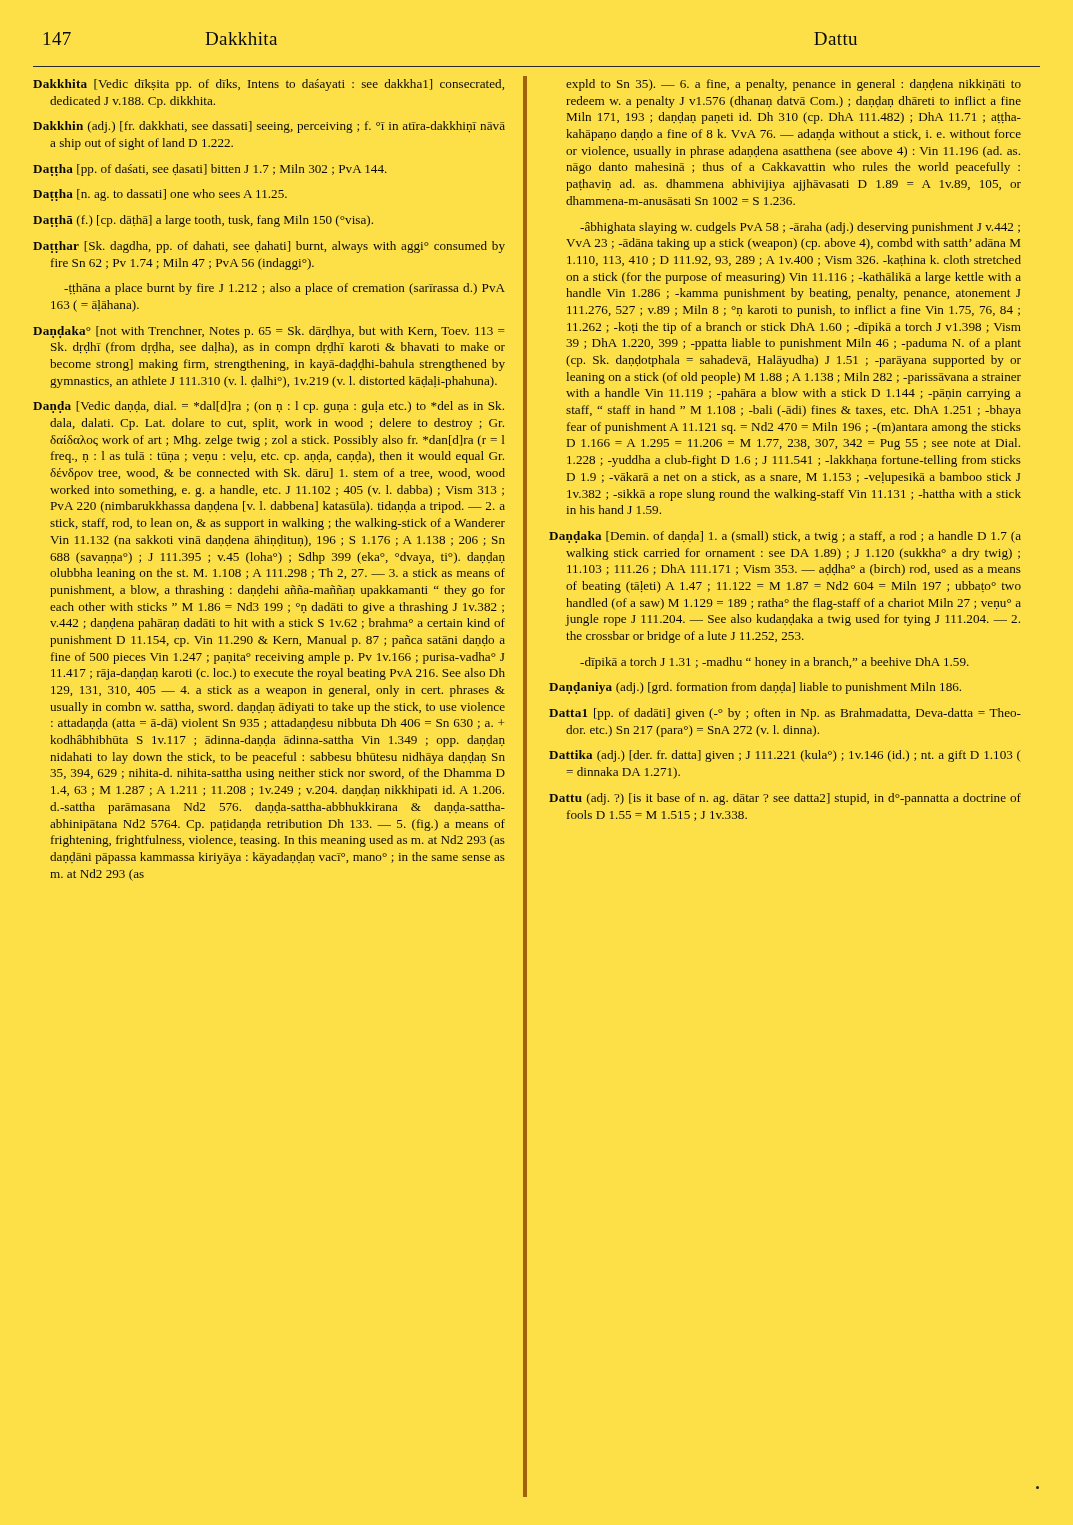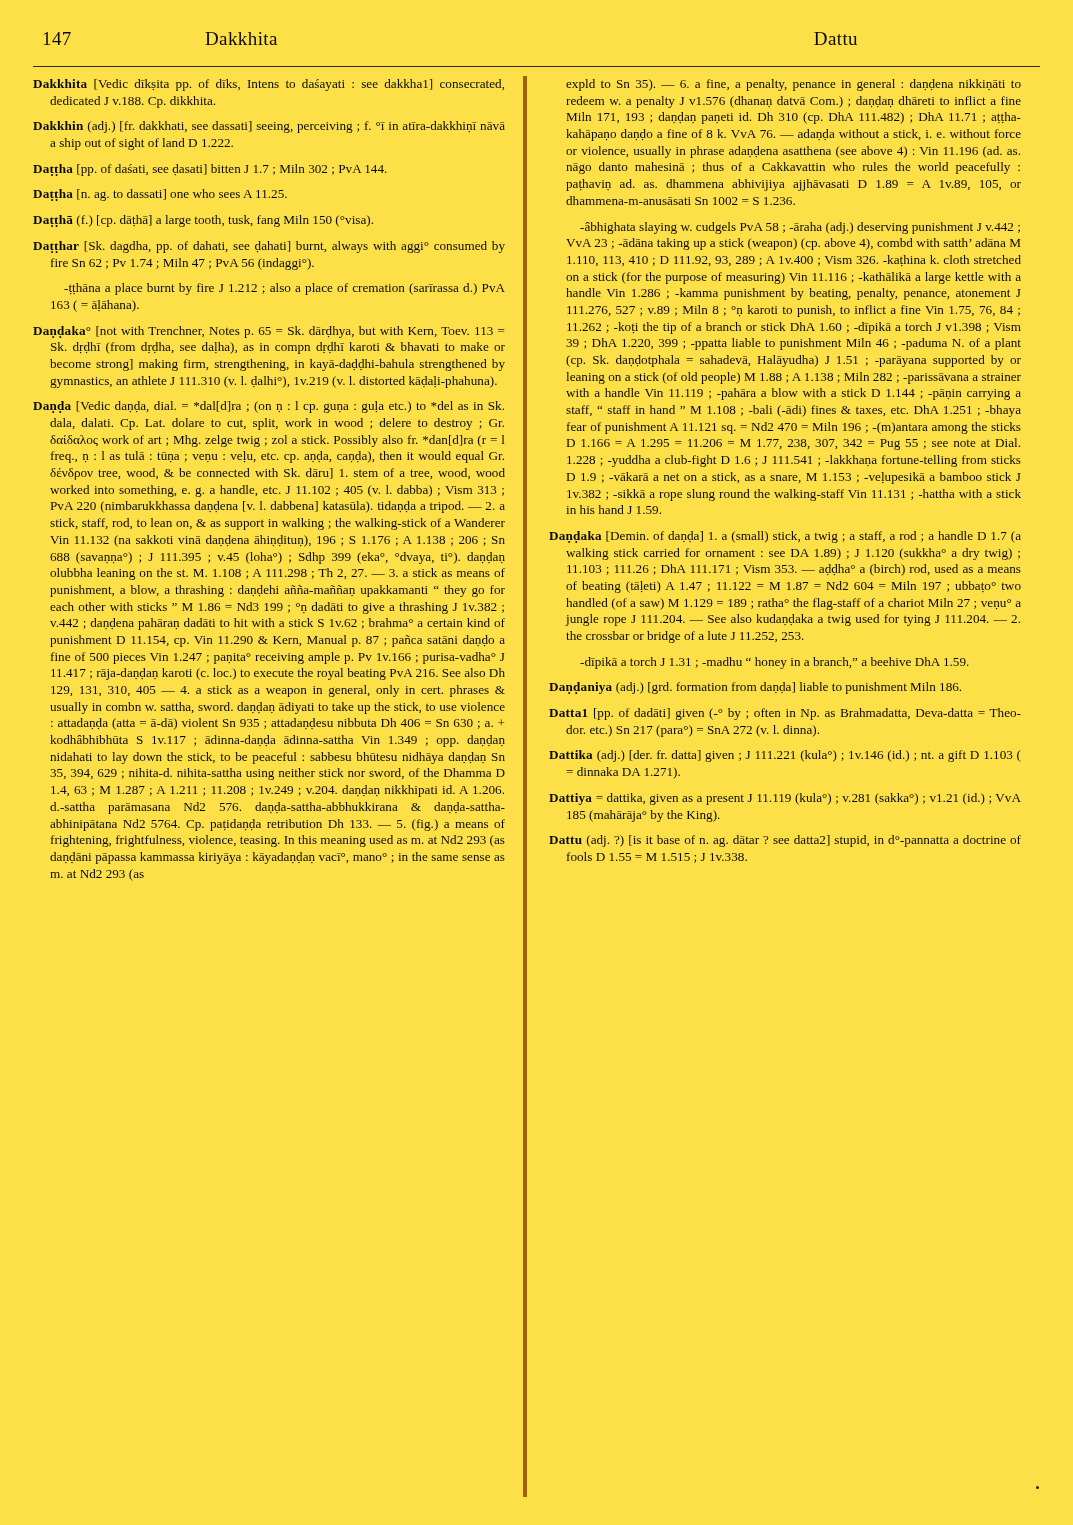--- a/index.html
+++ b/index.html
@@ -190,23 +190,20 @@
       <p class="entry">
         <span class="hw">Datta1</span><span> [pp. of dadāti] given (-° by ; often in Np. as Brahmadatta, Deva-datta = Theo-dor. etc.) Sn 217 (para°) = SnA 272 (v. l. dinna).</span>
       </p>
 
 
 
       <p class="entry">
         <span class="hw">Dattika</span><span> (adj.) [der. fr. datta] given ; J 111.221 (kula°) ; 1v.146 (id.) ; nt. a gift D 1.103 ( = dinnaka DA 1.271).</span>
       </p>
 
-      <p class="entry">
-        <span class="hw">Dattiya</span><span> = dattika, given as a present J 11.119 (kula°) ; v.281 (sakka°) ; v1.21 (id.) ; VvA 185 (mahārāja° by the King).</span>
-      </p>
 
       <p class="entry">
         <span class="hw">Dattu</span><span> (adj. ?) [is it base of n. ag. dātar ? see datta2] stupid, in d°-pannatta a doctrine of fools D 1.55 = M 1.515 ; J 1v.338.</span>
       </p>
 
     </div>
 
   </div>
 
   <div class="footdot"></div>

